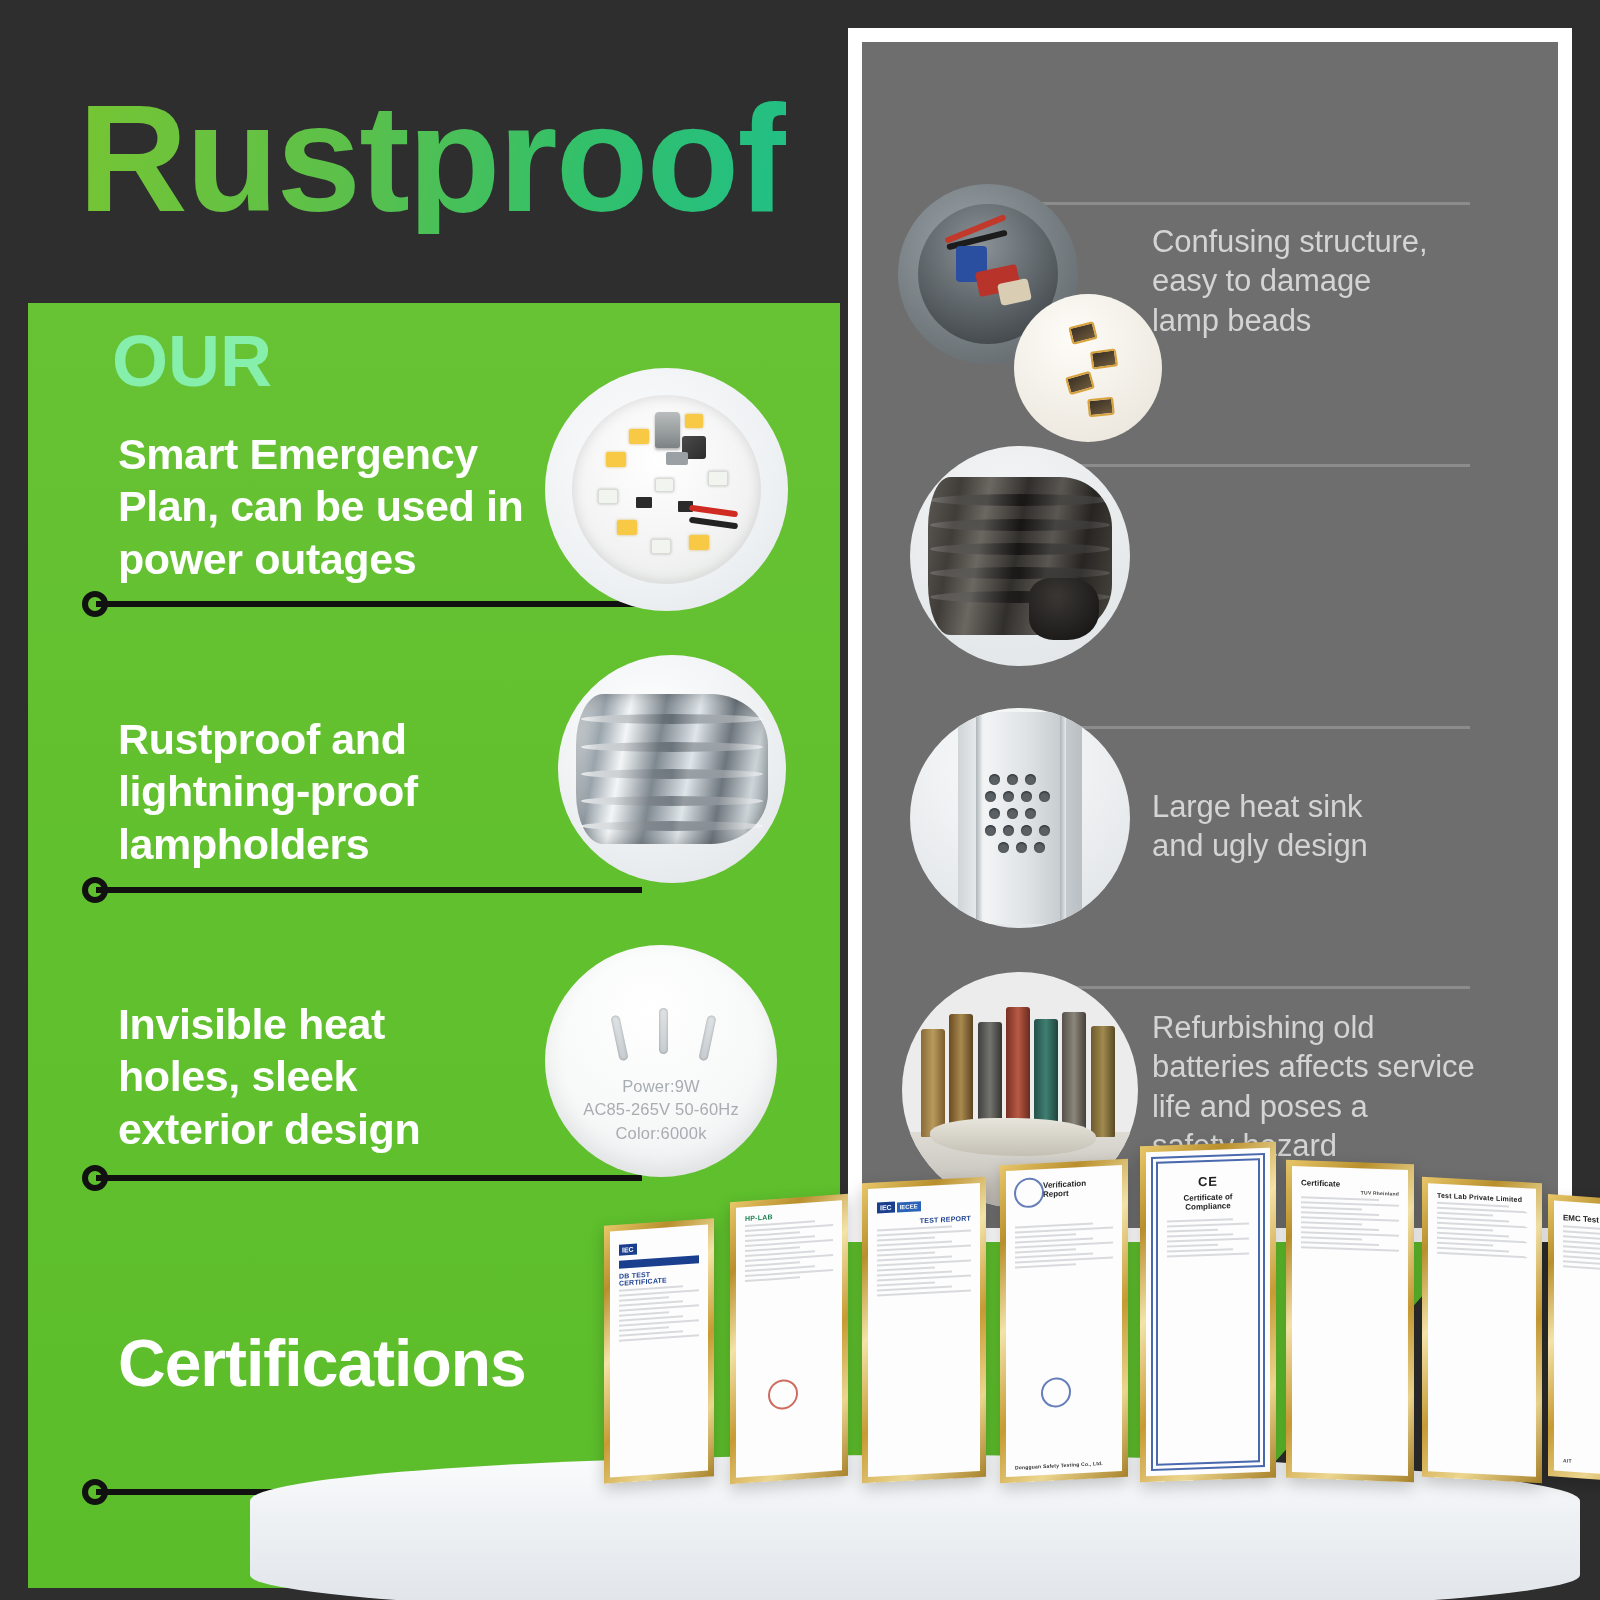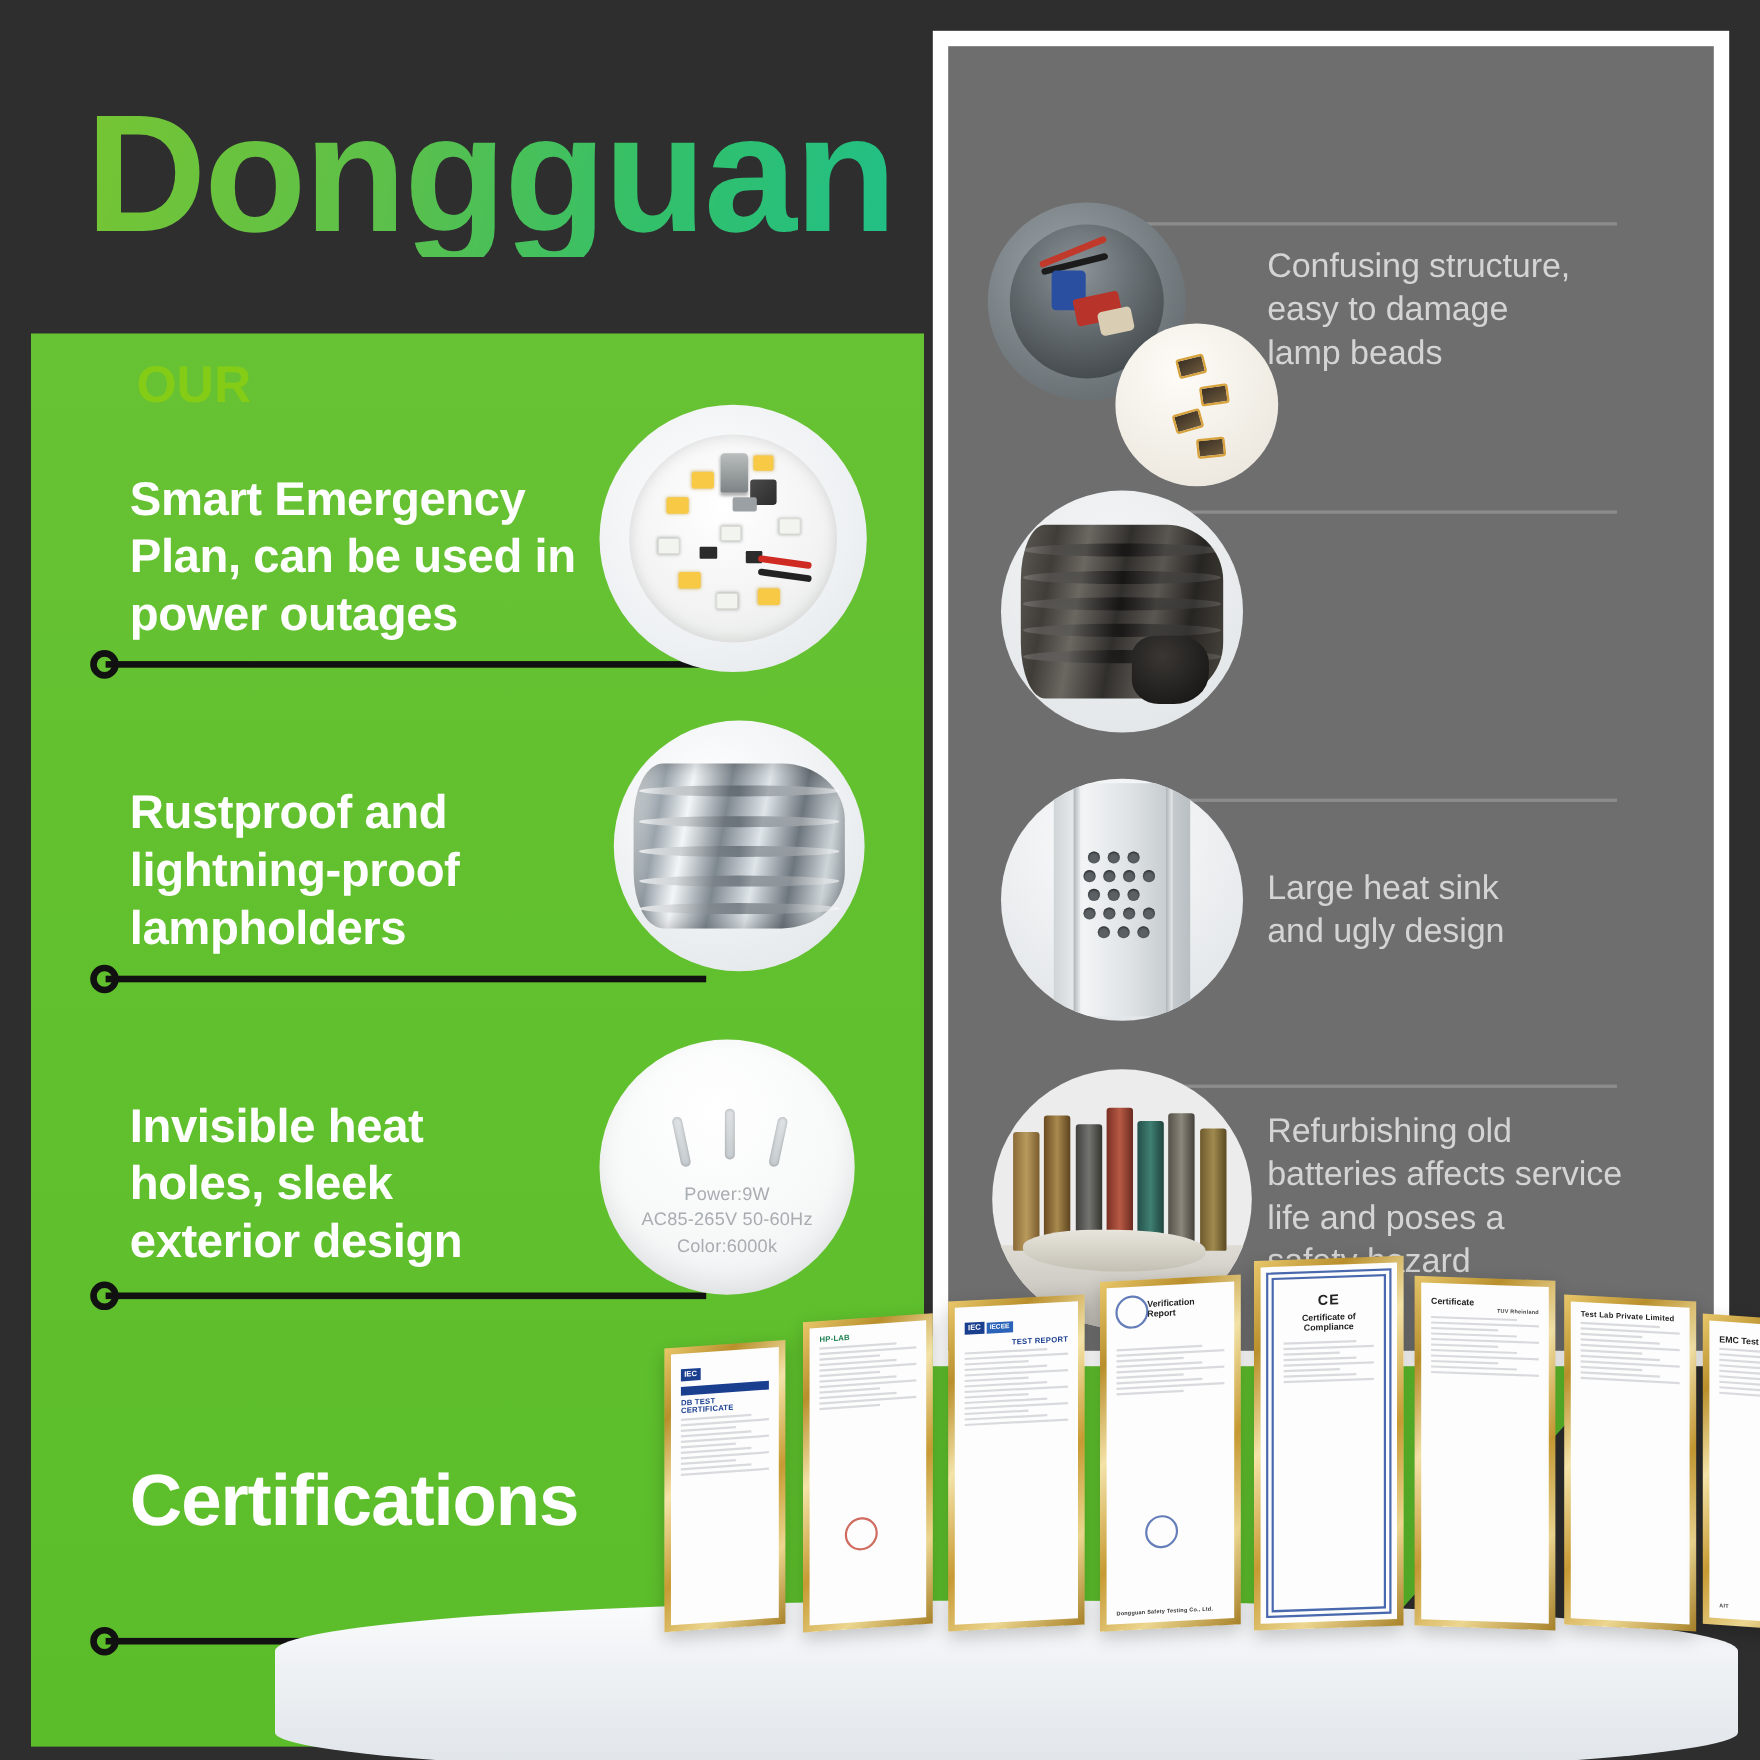--- a/index.html
+++ b/index.html
@@ -31,22 +31,22 @@
     background:#63c12f;
     clip-path:polygon(0 0, 812px 0, 812px 912px, 1466px 912px, 1135px 1285px, 0 1285px);
   }
   #green-panel-shade{
     position:absolute; inset:0;
     background:linear-gradient(180deg,#6ac337 0%,#5ebf2b 55%,#57ba28 100%);
     opacity:.6;
   }
 
   #our-label {
-    position:absolute; left:124px; top:325px;
-    font-size:47px; font-weight:bold; color:#84cc16; letter-spacing:0px;
+    position:absolute; left:112px; top:325px;
+    font-size:72px; font-weight:bold; color:#86efac; letter-spacing:0px;
     line-height:1;
   }
 
   .our-item { position:absolute; left:118px; width:470px; }
   .our-item .our-text {
     font-size:43px; font-weight:bold; color:#ffffff;
     line-height:1.22; letter-spacing:-0.4px;
     white-space:pre-line;
   }
   #our-item-0 { top:428px; }
@@ -285,21 +285,21 @@
   #cert-4 { left:1140px;width:136px; height:336px; transform:skewY(-2deg); z-index:6;}
   #cert-5 { left:1286px;width:128px; height:318px; transform:skewY(2deg); }
   #cert-6 { left:1422px;width:120px; height:300px; transform:skewY(3deg); }
   #cert-7 { left:1548px;width:112px; height:282px; transform:skewY(4deg); }
 </style>
 </head>
 <body>
 
 <div id="stage">
 
-  <div id="title-contrast">Dongguan</div>
+  <div id="title-contrast">Rustproof</div>
 
   <div id="green-panel">
     <div id="green-panel-shade"></div>
   </div>
 
   <div id="our-label">OUR</div>
 
   <div class="our-item" id="our-item-1">
     <div class="our-text">Rustproof and
 lightning-proof

